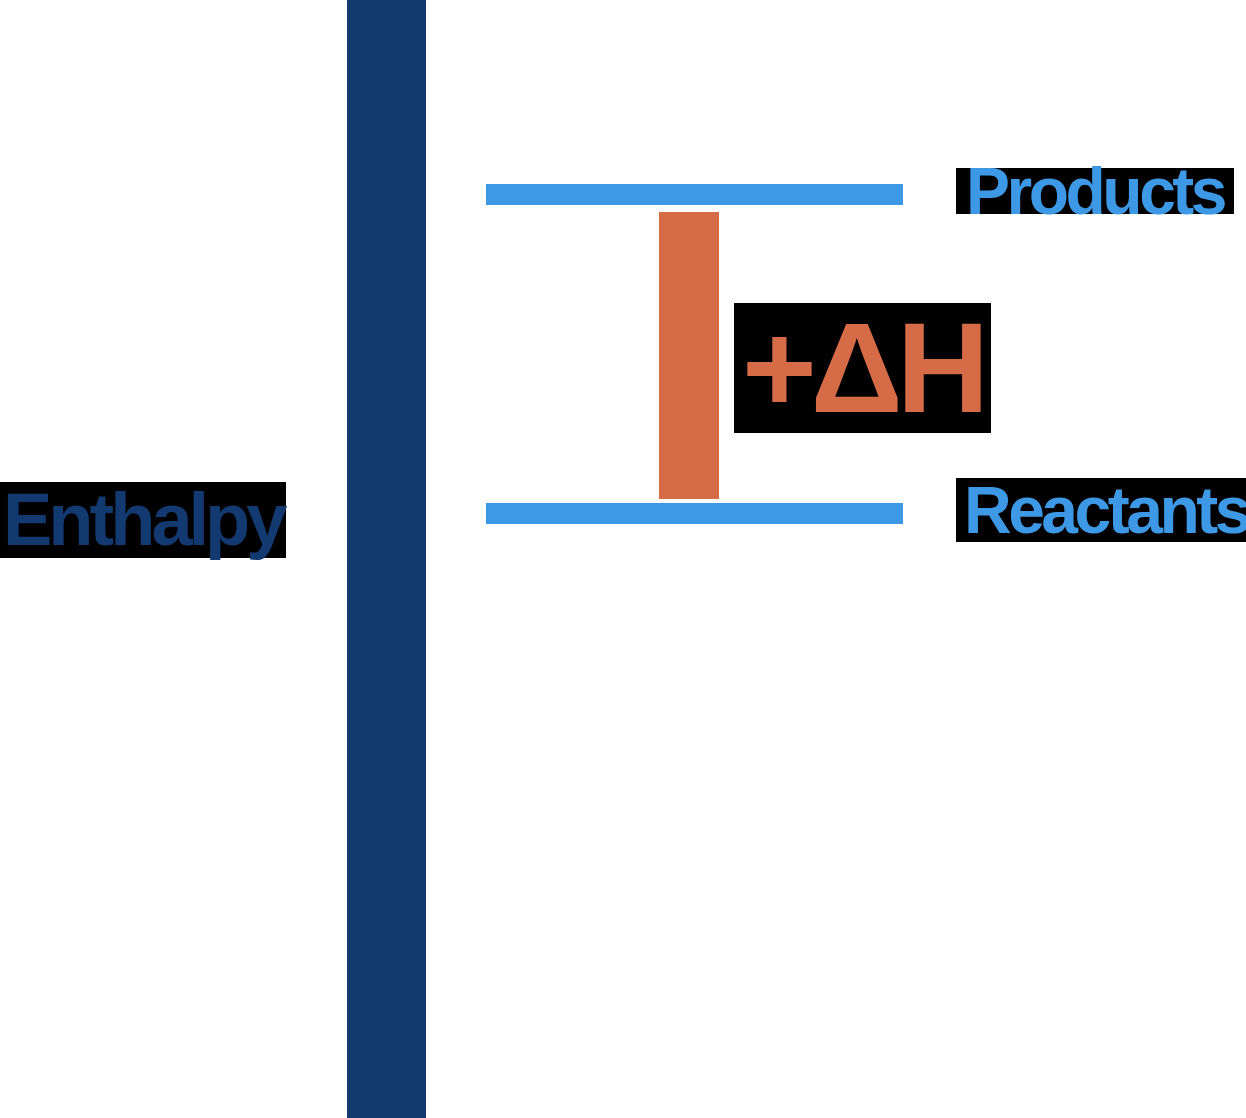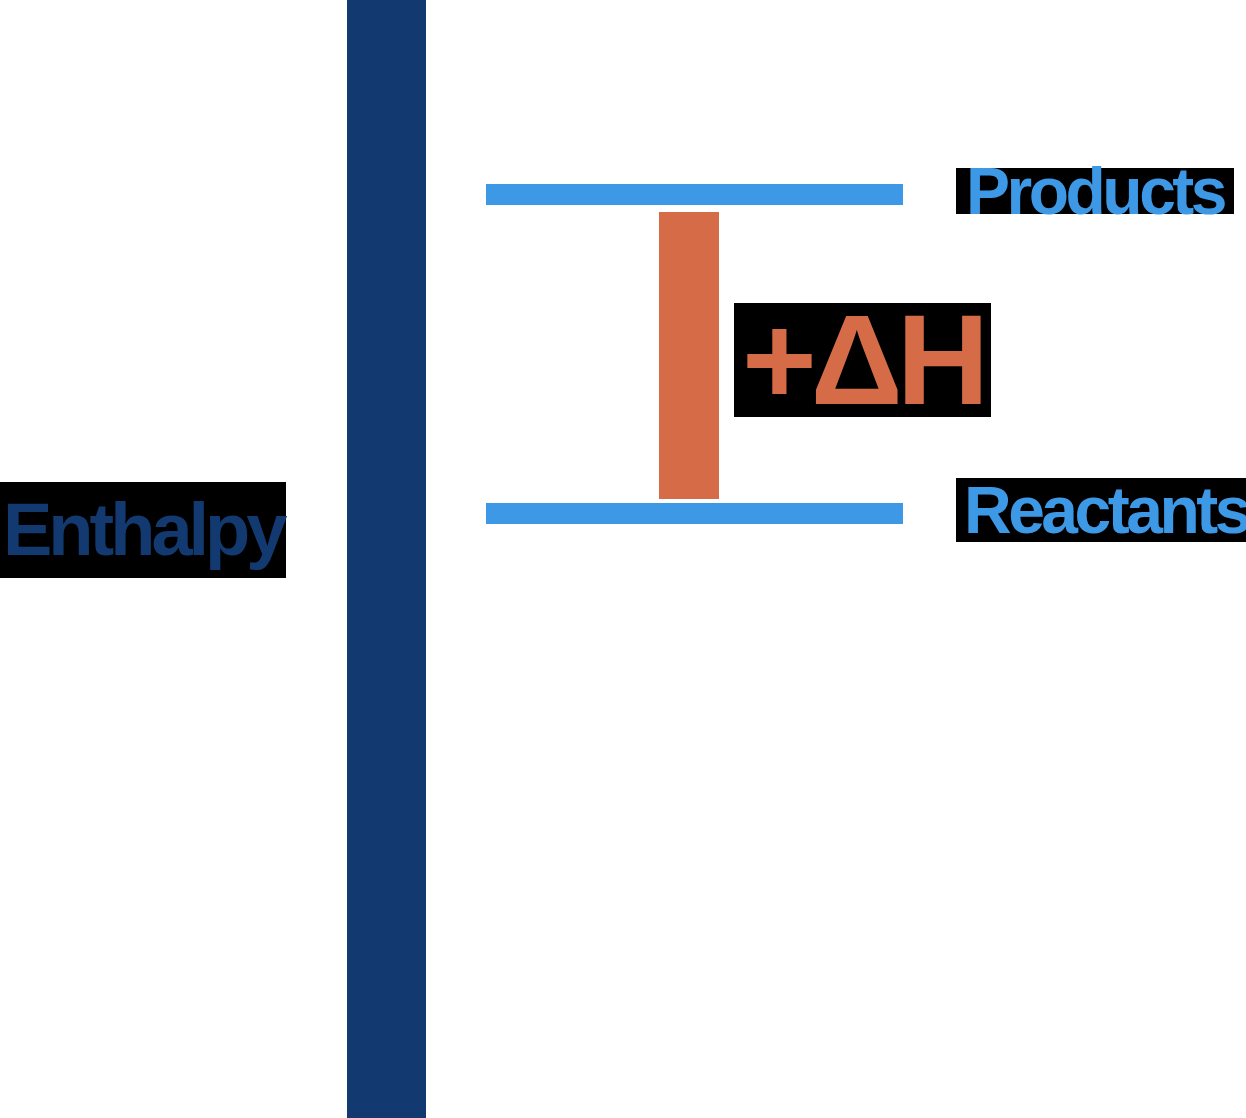--- a/index.html
+++ b/index.html
@@ -29,21 +29,21 @@
     display: flex;
     align-items: center;
     line-height: 1;
     white-space: nowrap;
     background: var(--color-label-background);
   }
   .axis-label {
     left: 0;
     top: 482px;
     height: 76px;
-    padding: 10px 3px;
+    padding: 0 3px;
     font-size: 74px;
     letter-spacing: -4px;
     color: var(--color-axis-label-text);
   }
   .level-line {
     position: absolute;
     left: 486px;
     width: 417px;
     height: 21px;
     background: var(--color-level-line);
@@ -55,21 +55,21 @@
     left: 659px;
     top: 212px;
     width: 60px;
     height: 287px;
     background: var(--color-delta);
   }
   .delta-label {
     left: 734px;
     top: 303px;
     height: 98px;
-    padding: 8px 8px;
+    padding: 16px 8px;
     font-size: 128px;
     letter-spacing: -6px;
     color: var(--color-delta);
   }
   .level-label {
     font-size: 66px;
     letter-spacing: -3.5px;
     color: var(--color-level-label-text);
   }
   .label-products {

